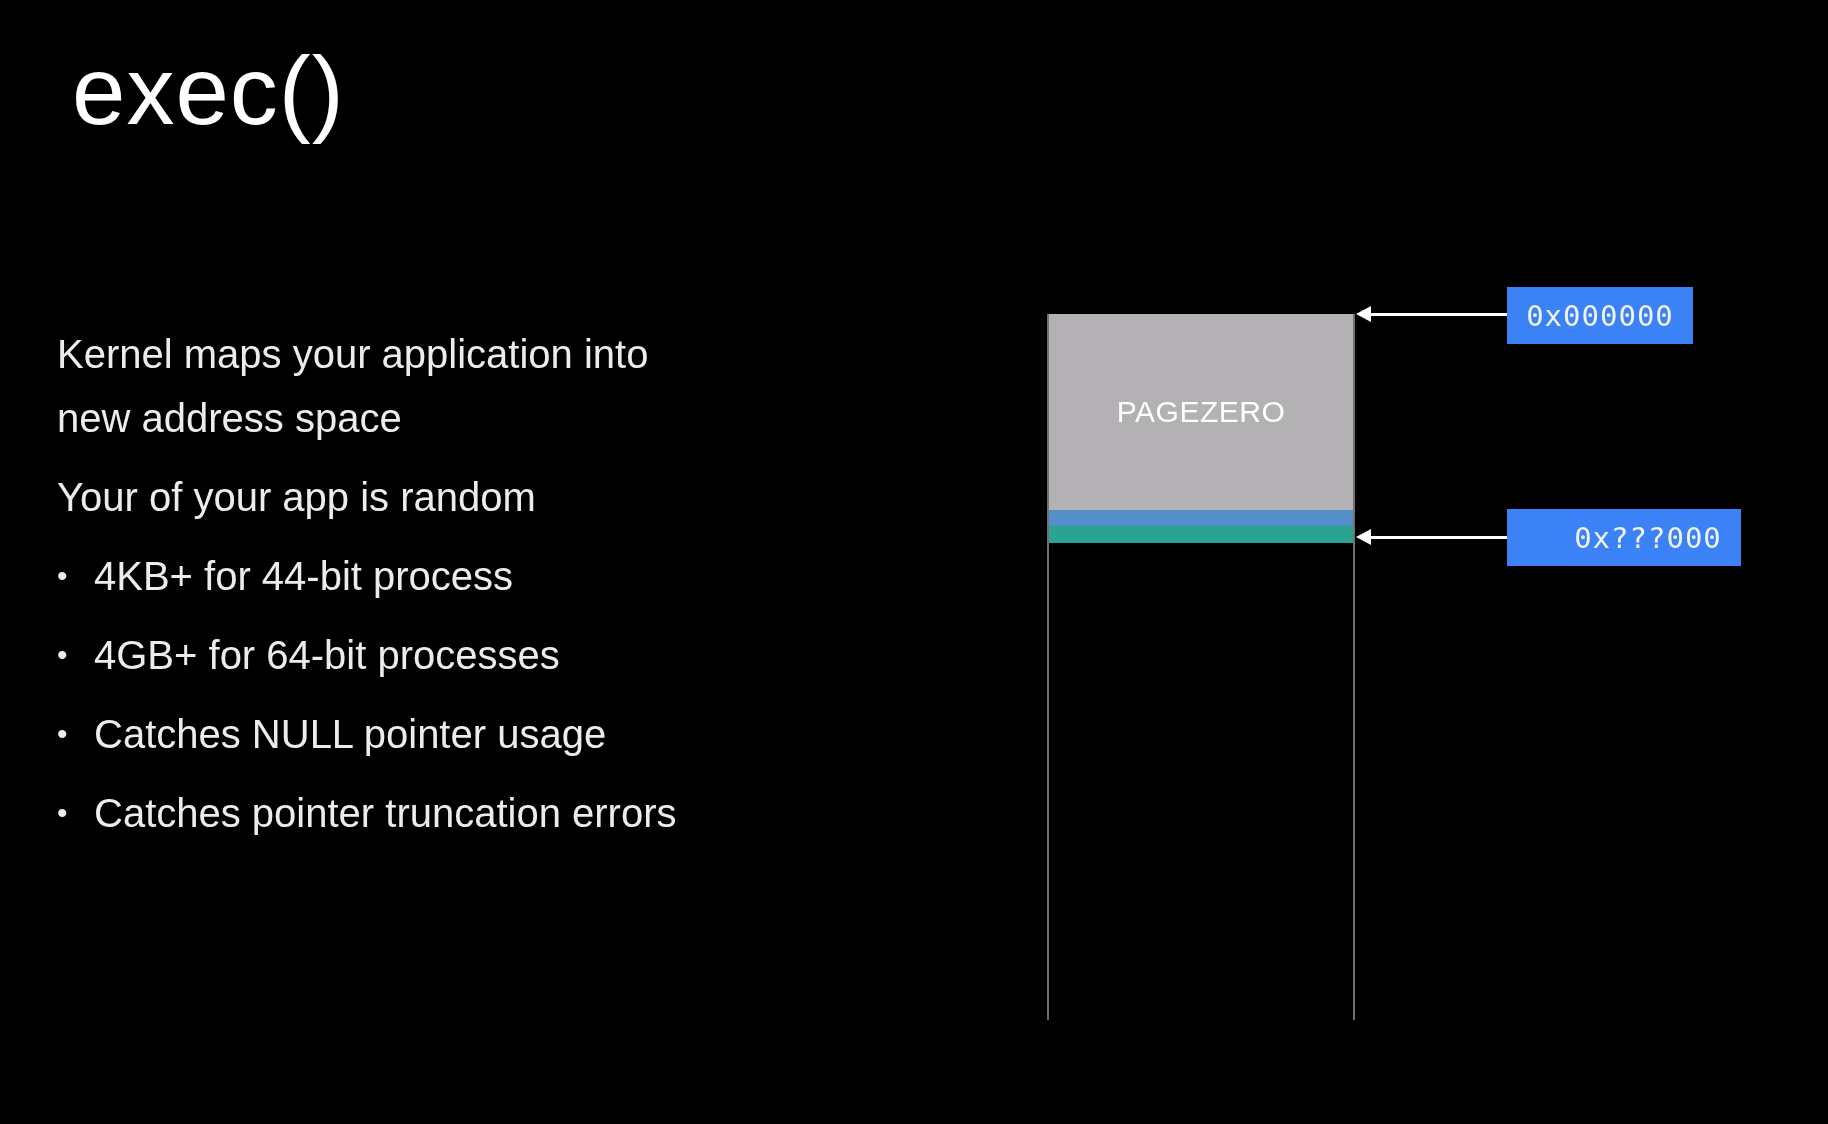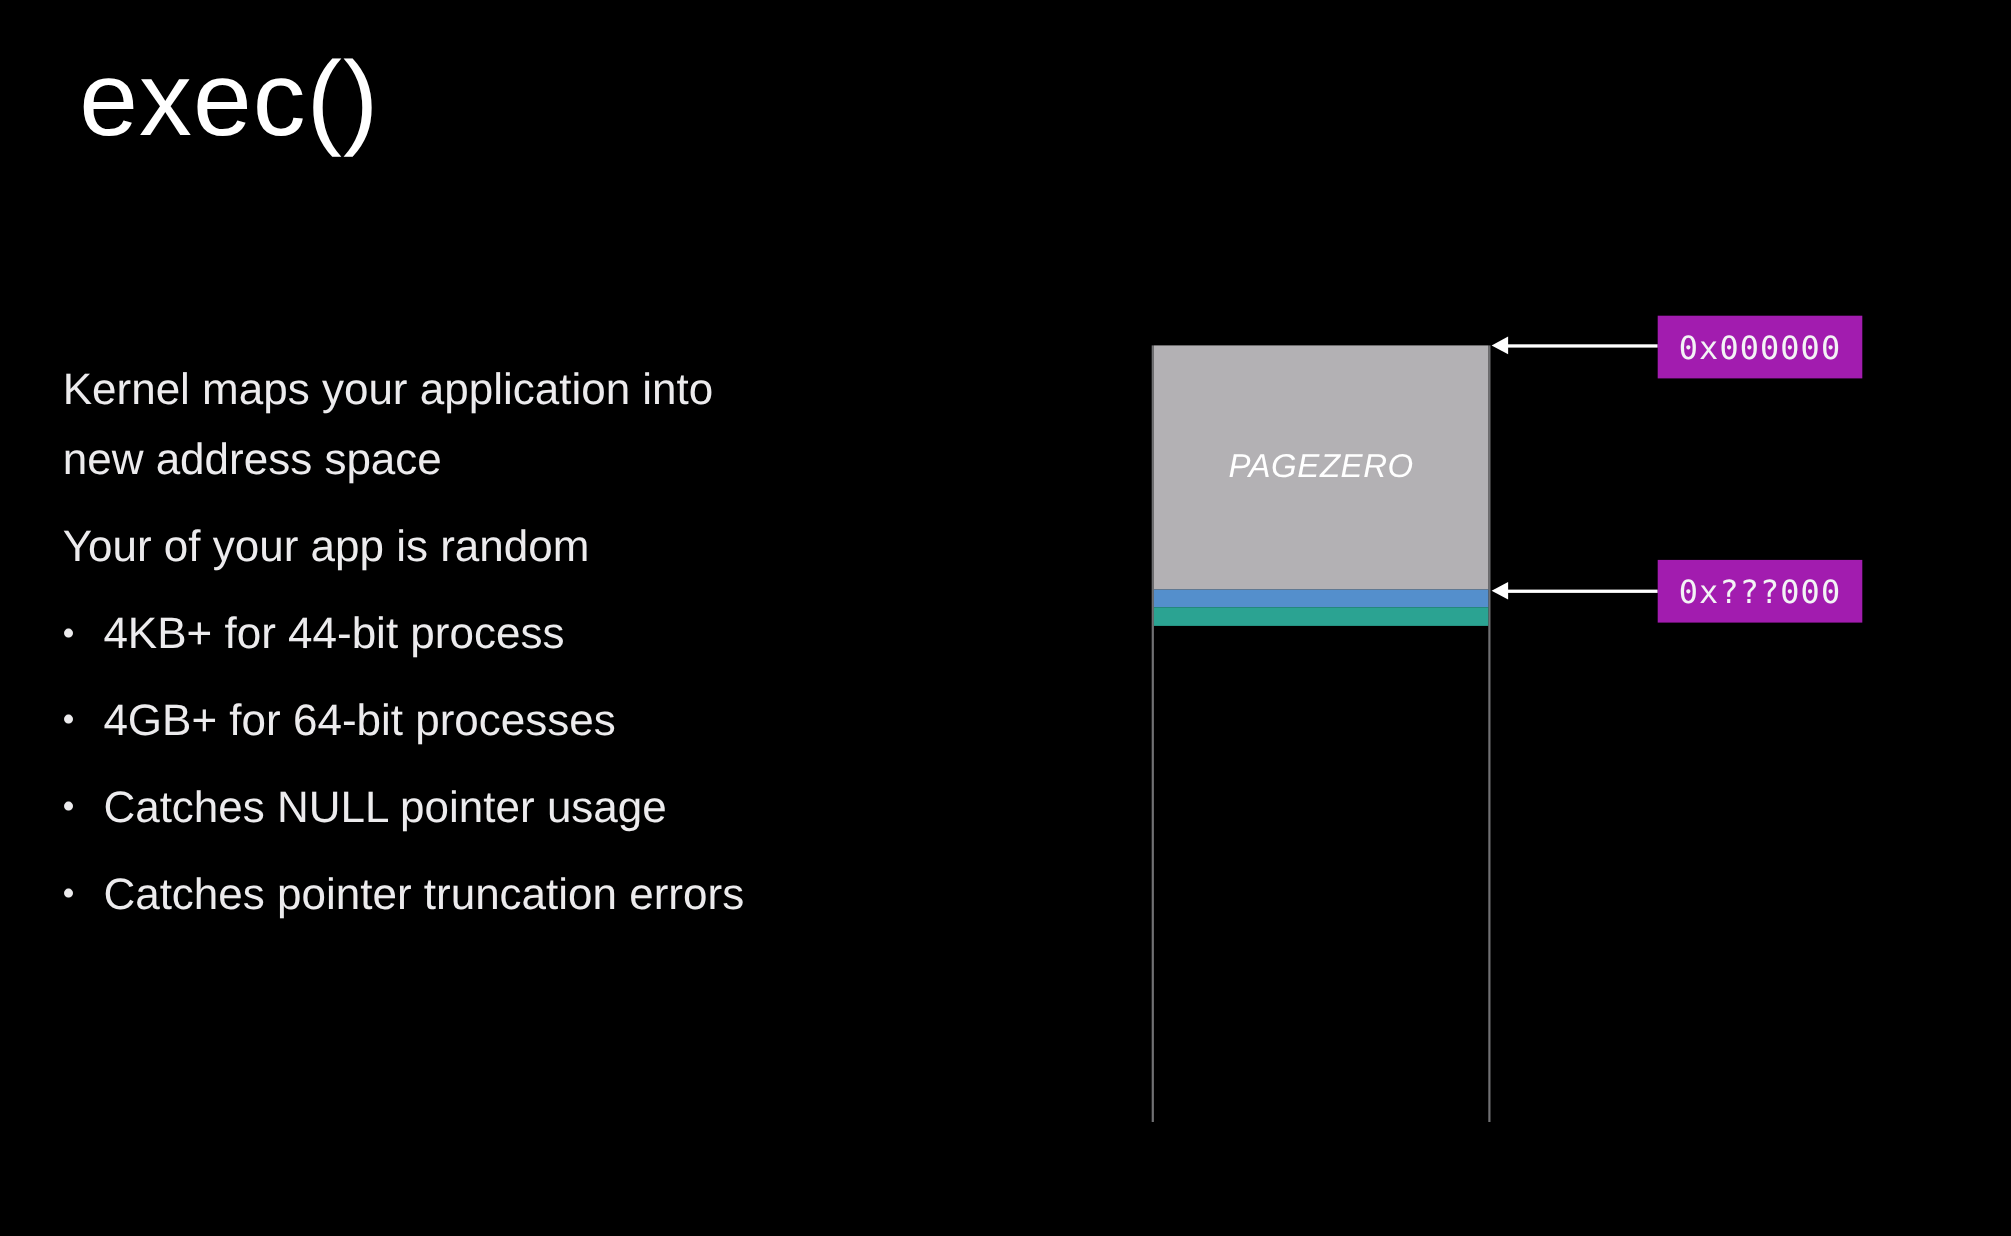--- a/index.html
+++ b/index.html
@@ -75,42 +75,42 @@
   .seg {
     width: 100%;
     display: flex;
     align-items: center;
     justify-content: center;
     color: #ffffff;
     font-size: 30px;
     font-weight: 400;
     letter-spacing: 0.5px;
   }
-  .seg-pagezero { height: 222px; background: #b3b1b4; font-style: italic; }
+  .seg-pagezero { height: 196px; background: #b3b1b4; }
   .seg-yourapp  { height: 55px;  background: #5aa356; }
   .seg-yourapp .seg-label { position: relative; top: 7px; }
   .seg-blue     { height: 16px;  background: #548fcc; }
   .seg-teal     { height: 17px;  background: #2ba392; }
 
   .addr-label {
     position: absolute;
     left: 1507px;
     width: 186px;
     height: 57px;
-    background: #a21caf;
+    background: #3b82f6;
     color: #f3f3f5;
     font-family: "DejaVu Sans Mono", "Liberation Mono", monospace;
     font-size: 29px;
     display: flex;
     align-items: center;
     justify-content: center;
     letter-spacing: 1px;
   }
   .addr-1 { top: 287px; }
-  .addr-2 { top: 509px; }
+  .addr-2 { top: 509px; padding-left: 48px; }
 
   .arrow {
     position: absolute;
     left: 1356px;
     width: 151px;
     height: 16px;
   }
   .arrow-1 { top: 306px; }
   .arrow-2 { top: 529px; }
   .arrow .shaft {

